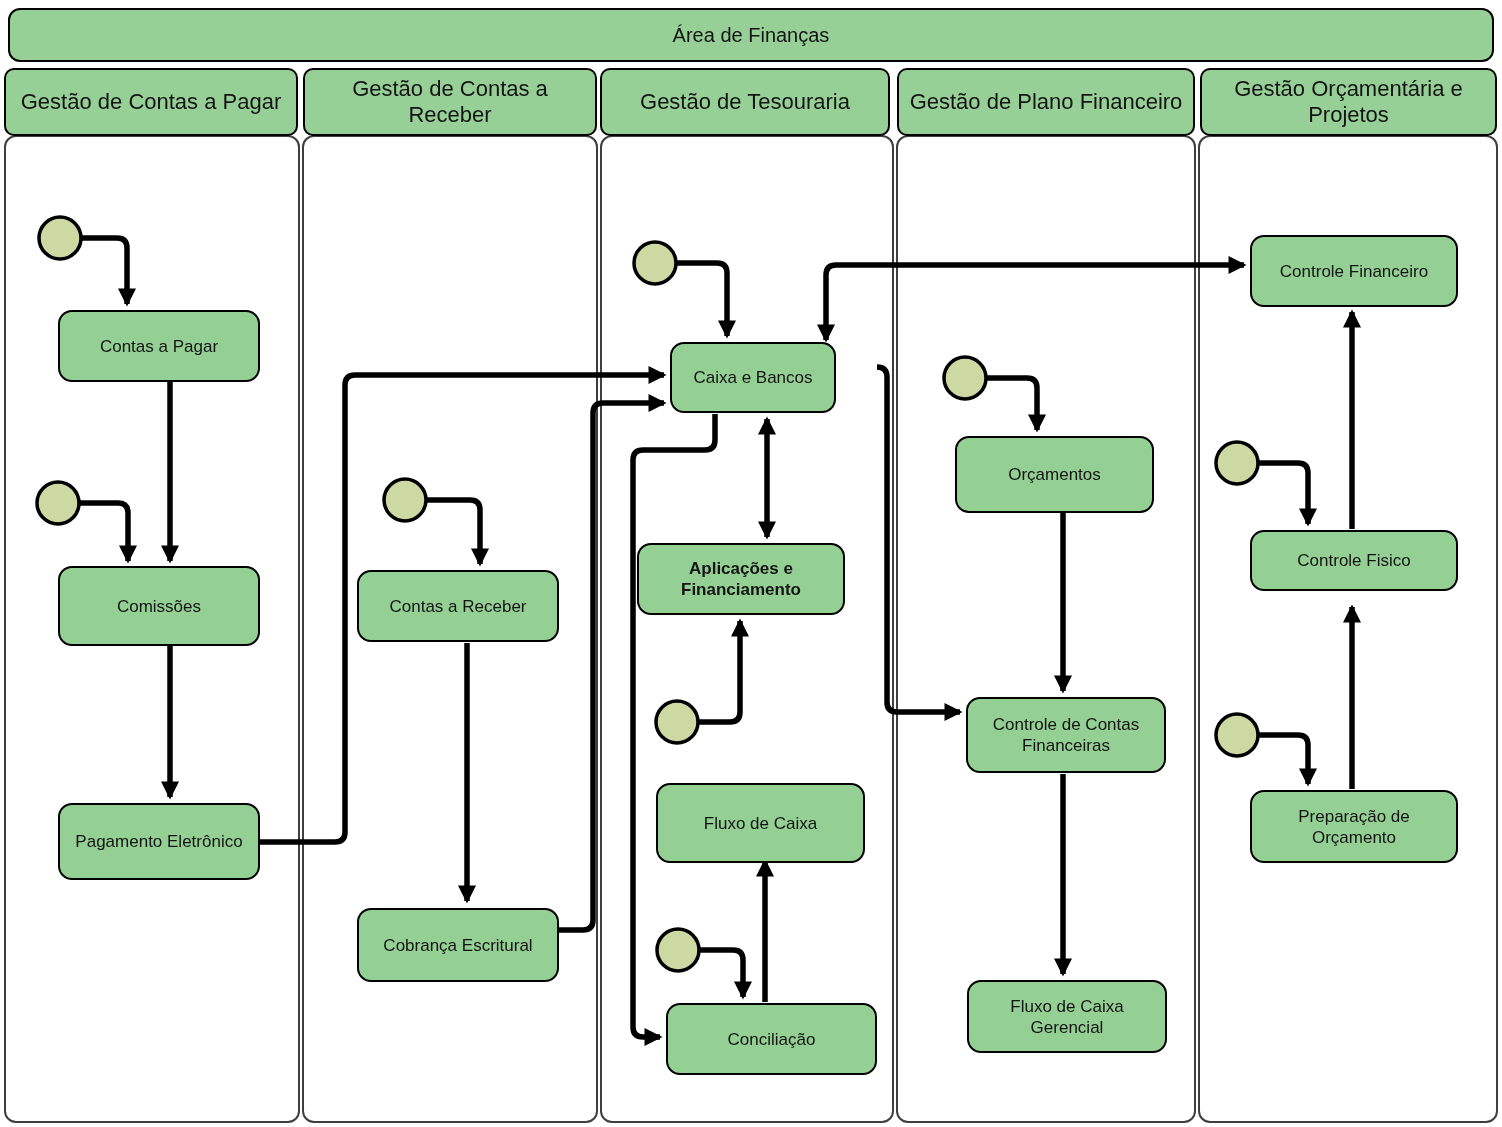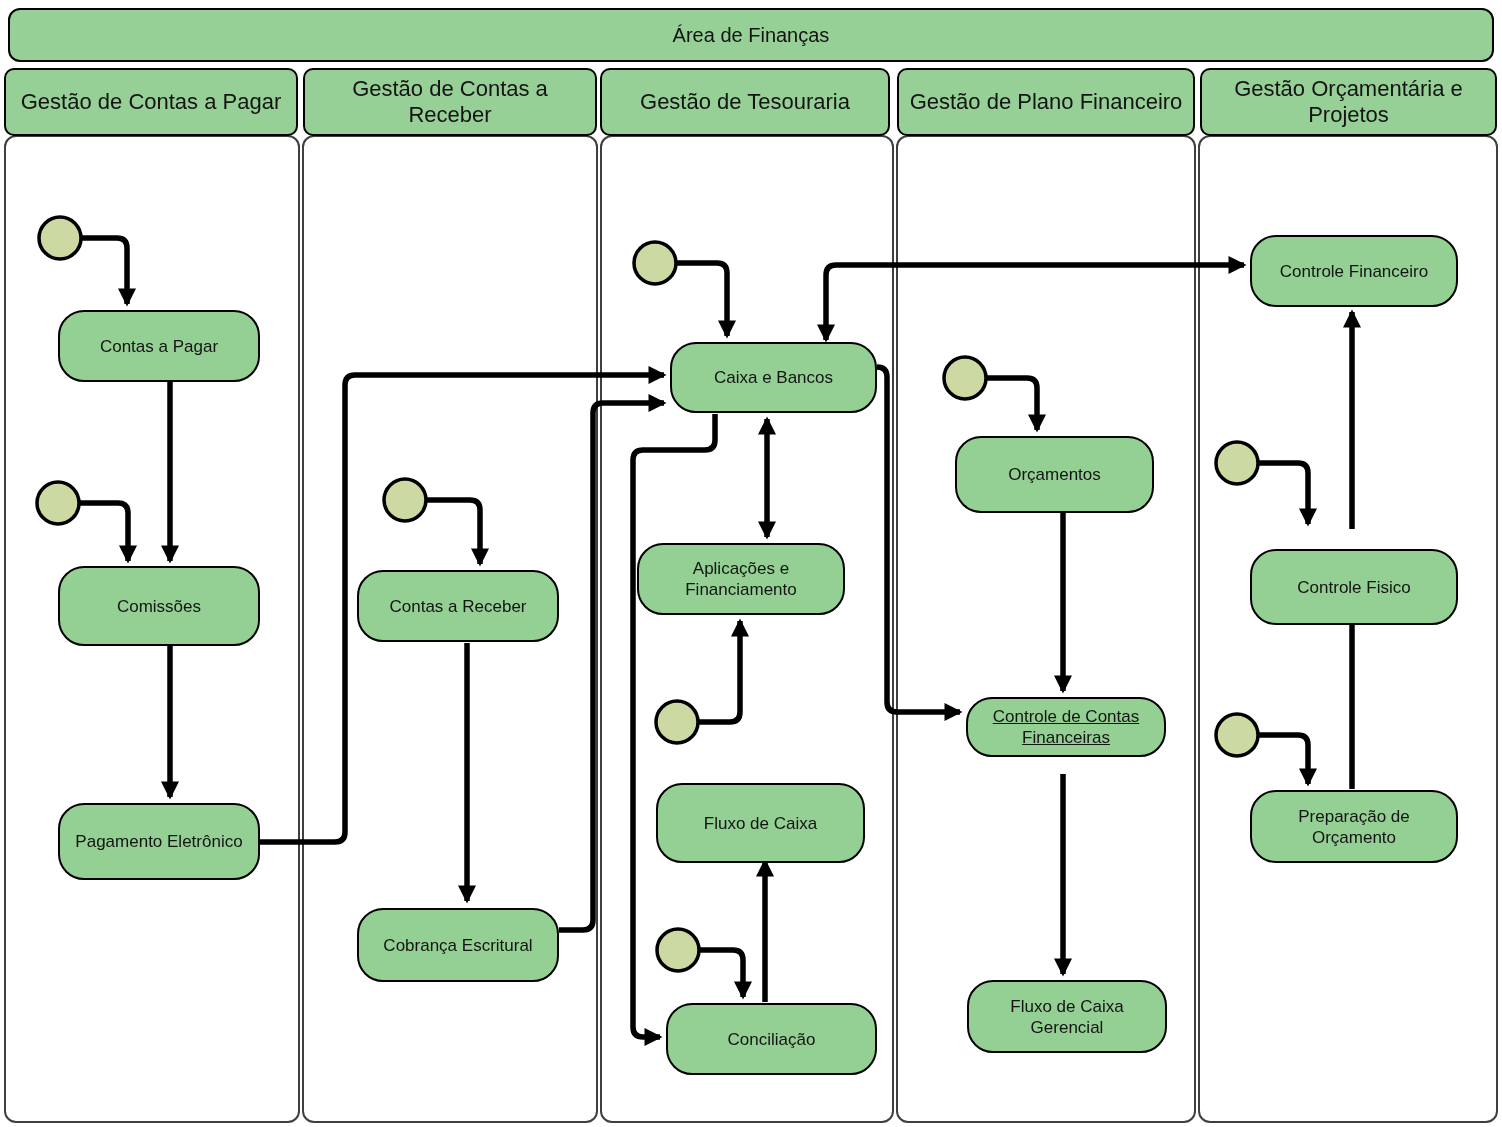--- a/index.html
+++ b/index.html
@@ -27,21 +27,21 @@
     background:var(--header-fill);border:2.5px solid var(--line-color);border-radius:10px;
     display:flex;align-items:center;justify-content:center;text-align:center;
     font-size:22px;line-height:26px;z-index:3;box-sizing:border-box;padding:0 6px;
   }
   .wires{position:absolute;left:0;top:0;z-index:2;}
   .wires path.edge{fill:none;stroke:var(--line-color);stroke-width:5.5px;}
   .wires circle.start{fill:var(--circle-fill);stroke:var(--line-color);stroke-width:3.5px;}
   .wires marker path{fill:var(--line-color);}
   .node{
     position:absolute;background:var(--box-fill);
-    border:2px solid var(--line-color);border-radius:26px;
+    border:2px solid var(--line-color);border-radius:14px;
     display:flex;align-items:center;justify-content:center;text-align:center;
     font-size:17px;line-height:21px;z-index:3;box-sizing:border-box;padding:4px 10px;
   }
 </style>
 </head>
 <body>
 
 <div class="canvas">
 
   <div class="title-bar">
@@ -129,53 +129,53 @@
     </div>
 
   <div class="node" style="left:357px;top:570px;width:202px;height:72px;">
     <span>Contas a Receber</span>
     </div>
 
   <div class="node" style="left:357px;top:908px;width:202px;height:74px;">
     <span>Cobrança Escritural</span>
     </div>
 
-  <div class="node" style="left:670px;top:342px;width:207px;height:71px;">
+  <div class="node" style="left:670px;top:342px;width:166px;height:71px;">
     <span>Caixa e Bancos</span>
     </div>
 
-  <div class="node" style="left:637px;top:543px;width:208px;height:72px;">
+  <div class="node" style="left:637px;top:543px;width:208px;height:72px;font-weight:bold;">
     <span>Aplicações e Financiamento</span>
     </div>
 
   <div class="node" style="left:656px;top:783px;width:209px;height:80px;">
     <span>Fluxo de Caixa</span>
     </div>
 
   <div class="node" style="left:666px;top:1003px;width:211px;height:72px;">
     <span>Conciliação</span>
     </div>
 
   <div class="node" style="left:955px;top:436px;width:199px;height:77px;">
     <span>Orçamentos</span>
     </div>
 
-  <div class="node" style="left:966px;top:697px;width:200px;height:60px;text-decoration:underline;">
+  <div class="node" style="left:966px;top:697px;width:200px;height:76px;">
     <span>Controle de Contas Financeiras</span>
     </div>
 
   <div class="node" style="left:967px;top:980px;width:200px;height:73px;">
     <span>Fluxo de Caixa Gerencial</span>
     </div>
 
   <div class="node" style="left:1250px;top:235px;width:208px;height:72px;">
     <span>Controle Financeiro</span>
     </div>
 
-  <div class="node" style="left:1250px;top:530px;width:208px;height:76px;margin-top:19px;">
+  <div class="node" style="left:1250px;top:530px;width:208px;height:61px;">
     <span>Controle Fisico</span>
     </div>
 
   <div class="node" style="left:1250px;top:790px;width:208px;height:73px;">
     <span>Preparação de Orçamento</span>
     </div>
 
 </div>
 
 </body></html>

